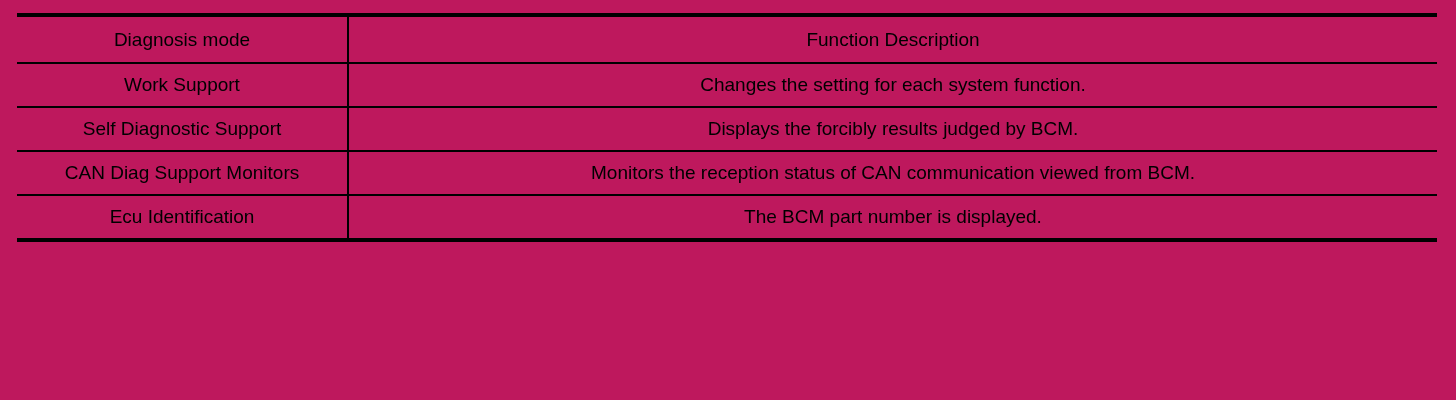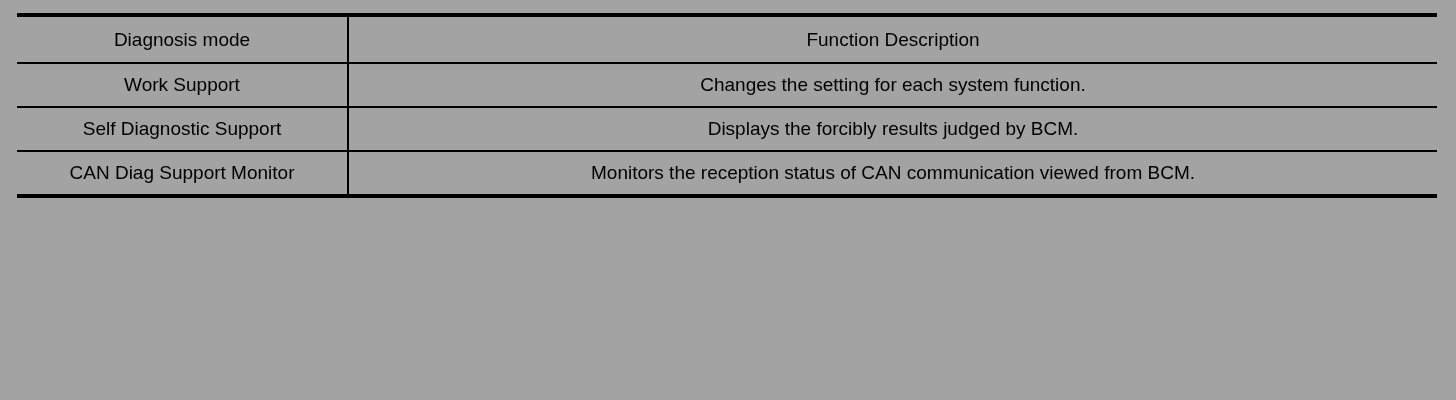--- a/index.html
+++ b/index.html
@@ -12,21 +12,21 @@
     height: 400px;
     font-family: "Liberation Sans", sans-serif;
     color: #000000;
     overflow: hidden;
   }
 
   #page {
     position: relative;
     width: 1456px;
     height: 400px;
-    background: #a3a3a3;
+    background: #be185d;
   }
 
   
   #diagnosis-table {
     position: absolute;
     left: 17px;
     top: 13px;
     width: 1420px;
     border-collapse: collapse;
     table-layout: fixed;
@@ -128,24 +128,28 @@
         <td class="cell-mode">Work Support</td>
         <td class="cell-desc">Changes the setting for each system function.</td>
       </tr>
 
       <tr class="body-row">
         <td class="cell-mode">Self Diagnostic Support</td>
         <td class="cell-desc">Displays the forcibly results judged by BCM.</td>
       </tr>
 
       <tr class="body-row">
-        <td class="cell-mode">CAN Diag Support Monitor</td>
+        <td class="cell-mode">CAN Diag Support Monitors</td>
         <td class="cell-desc">Monitors the reception status of CAN communication viewed from BCM.</td>
       </tr>
 
 
 
+      <tr class="body-row">
+        <td class="cell-mode">Ecu Identification</td>
+        <td class="cell-desc">The BCM part number is displayed.</td>
+      </tr>
 
 
     </tbody>
   </table>
 
 </div>
 
 </body></html>

